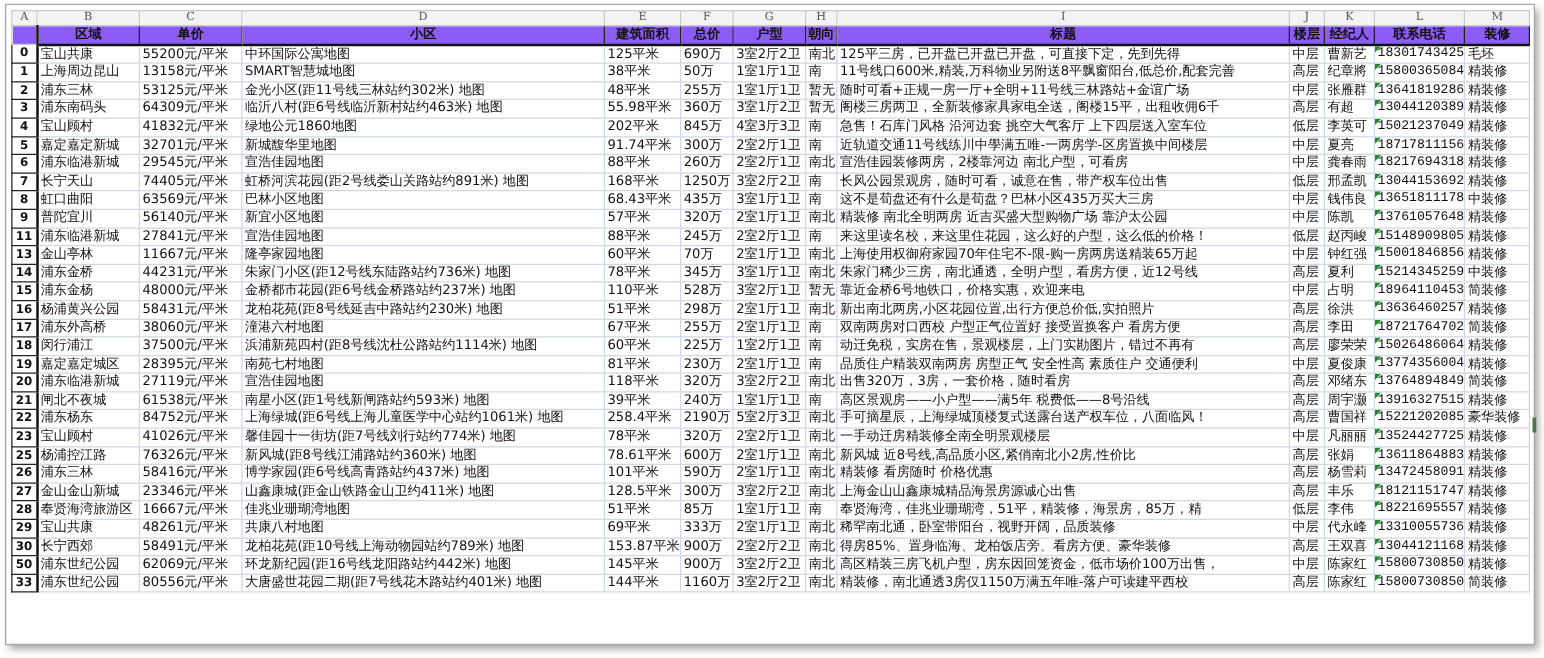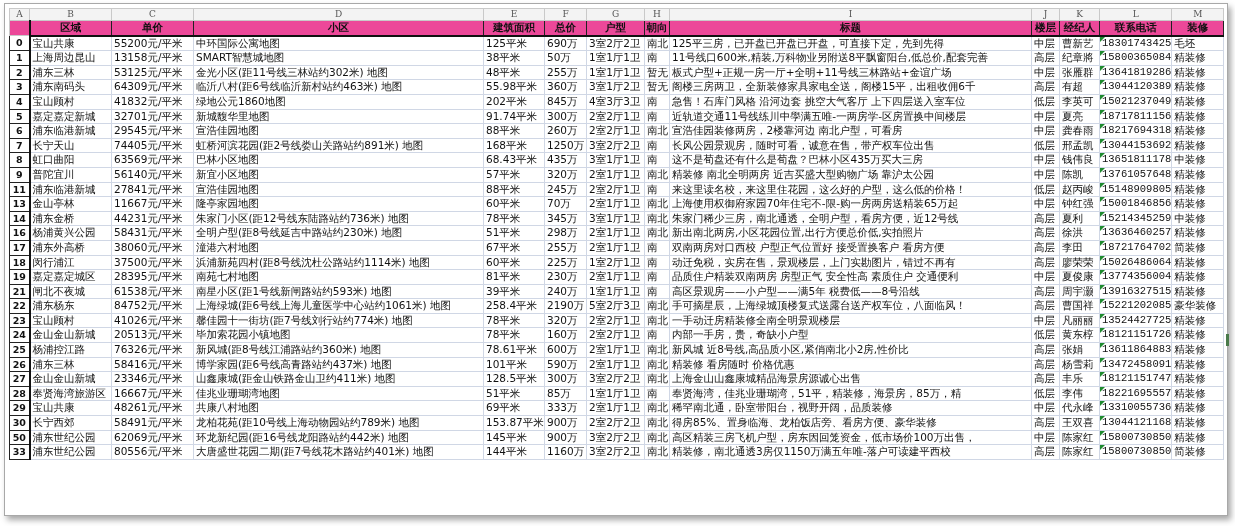--- a/index.html
+++ b/index.html
@@ -17,21 +17,21 @@
     white-space: nowrap; overflow: hidden; color: #111; border: 1px solid #d0d7e5;
     font-weight: normal; text-align: left;
   }
   tr.letters td {
     background: #f3f3f3; color: #555; text-align: center; font-size: 9px;
     font-family: "DejaVu Serif", serif; height: 11px; line-height: 11px;
     border: 1px solid #c9c9c9; padding: 0;
   }
   tr.header th {
     font-weight: bold; text-align: center; font-size: 10.5px; border: 1px solid #222;
-    border-bottom: 2px solid #111; background: #ec4899; padding: 0;
+    border-bottom: 2px solid #111; background: #8b5cf6; padding: 0;
   }
   td.rownum {
     font-weight: bold; text-align: center; font-size: 9.5px; padding: 0;
     border: 1px solid #222; border-right: 2px solid #111; background: #fff;
   }
   tr.header th.corner { border: 1px solid #c9c9c9; border-right: 2px solid #111; }
   td.phone { position: relative; font-family: Liberation Mono, monospace; }
   td.phone::before {
     content: ""; position: absolute; left: 0; top: 0; width: 0; height: 0;
     border-top: 5px solid #1e8a2e; border-right: 5px solid transparent;
@@ -122,21 +122,21 @@
           </tr>
           <tr>
             <td class="rownum">2</td>
             <td>浦东三林</td>
             <td>53125元/平米</td>
             <td>金光小区(距11号线三林站约302米) 地图</td>
             <td>48平米</td>
             <td>255万</td>
             <td>1室1厅1卫</td>
             <td>暂无</td>
-            <td>板式户型+正规一房一厅+全明+11号线三林路站+金谊广场</td>
+            <td>随时可看+正规一房一厅+全明+11号线三林路站+金谊广场</td>
             <td>中层</td>
             <td>张雁群</td>
             <td class="phone">13641819286</td>
             <td>精装修</td>
           </tr>
           <tr>
             <td class="rownum">3</td>
             <td>浦东南码头</td>
             <td>64309元/平米</td>
             <td>临沂八村(距6号线临沂新村站约463米) 地图</td>
@@ -279,24 +279,39 @@
             <td>345万</td>
             <td>3室1厅1卫</td>
             <td>南北</td>
             <td>朱家门稀少三房，南北通透，全明户型，看房方便，近12号线</td>
             <td>高层</td>
             <td>夏利</td>
             <td class="phone">15214345259</td>
             <td>中装修</td>
           </tr>
           <tr>
+            <td class="rownum">15</td>
+            <td>浦东金杨</td>
+            <td>48000元/平米</td>
+            <td>金桥都市花园(距6号线金桥路站约237米) 地图</td>
+            <td>110平米</td>
+            <td>528万</td>
+            <td>3室2厅1卫</td>
+            <td>暂无</td>
+            <td>靠近金桥6号地铁口，价格实惠，欢迎来电</td>
+            <td>中层</td>
+            <td>占明</td>
+            <td class="phone">18964110453</td>
+            <td>简装修</td>
+          </tr>
+          <tr>
             <td class="rownum">16</td>
             <td>杨浦黄兴公园</td>
             <td>58431元/平米</td>
-            <td>全明户型(距8号线延吉中路站约230米) 地图</td>
+            <td>龙柏花苑(距8号线延吉中路站约230米) 地图</td>
             <td>51平米</td>
             <td>298万</td>
             <td>2室1厅1卫</td>
             <td>南北</td>
             <td>新出南北两房,小区花园位置,出行方便总价低,实拍照片</td>
             <td>高层</td>
             <td>徐洪</td>
             <td class="phone">13636460257</td>
             <td>精装修</td>
           </tr>
@@ -339,20 +354,35 @@
             <td>230万</td>
             <td>2室1厅1卫</td>
             <td>南</td>
             <td>品质住户精装双南两房 房型正气 安全性高 素质住户 交通便利</td>
             <td>中层</td>
             <td>夏俊康</td>
             <td class="phone">13774356004</td>
             <td>精装修</td>
           </tr>
           <tr>
+            <td class="rownum">20</td>
+            <td>浦东临港新城</td>
+            <td>27119元/平米</td>
+            <td>宣浩佳园地图</td>
+            <td>118平米</td>
+            <td>320万</td>
+            <td>3室2厅2卫</td>
+            <td>南北</td>
+            <td>出售320万，3房，一套价格，随时看房</td>
+            <td>高层</td>
+            <td>邓绪东</td>
+            <td class="phone">13764894849</td>
+            <td>简装修</td>
+          </tr>
+          <tr>
             <td class="rownum">21</td>
             <td>闸北不夜城</td>
             <td>61538元/平米</td>
             <td>南星小区(距1号线新闸路站约593米) 地图</td>
             <td>39平米</td>
             <td>240万</td>
             <td>1室1厅1卫</td>
             <td>南</td>
             <td>高区景观房——小户型——满5年 税费低——8号沿线</td>
             <td>高层</td>
@@ -384,35 +414,20 @@
             <td>320万</td>
             <td>2室2厅1卫</td>
             <td>南北</td>
             <td>一手动迁房精装修全南全明景观楼层</td>
             <td>中层</td>
             <td>凡丽丽</td>
             <td class="phone">13524427725</td>
             <td>精装修</td>
           </tr>
           <tr>
-            <td class="rownum">24</td>
-            <td>金山金山新城</td>
-            <td>20513元/平米</td>
-            <td>毕加索花园小镇地图</td>
-            <td>78平米</td>
-            <td>160万</td>
-            <td>2室2厅1卫</td>
-            <td>南</td>
-            <td>内部一手房，贵，奇缺小户型</td>
-            <td>低层</td>
-            <td>黄东椁</td>
-            <td class="phone">18121151726</td>
-            <td>精装修</td>
-          </tr>
-          <tr>
             <td class="rownum">25</td>
             <td>杨浦控江路</td>
             <td>76326元/平米</td>
             <td>新风城(距8号线江浦路站约360米) 地图</td>
             <td>78.61平米</td>
             <td>600万</td>
             <td>2室1厅1卫</td>
             <td>南北</td>
             <td>新风城 近8号线,高品质小区,紧俏南北小2房,性价比</td>
             <td>高层</td>

